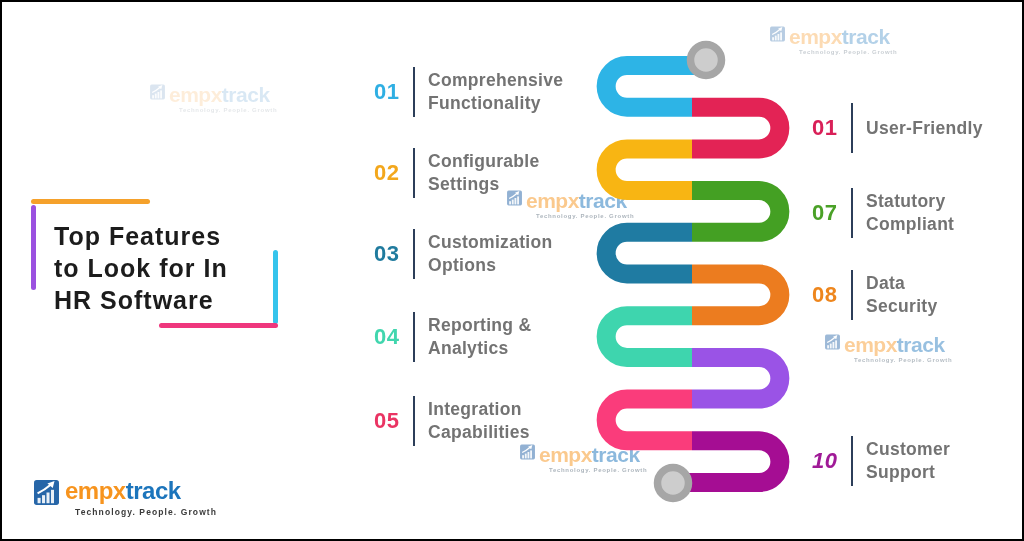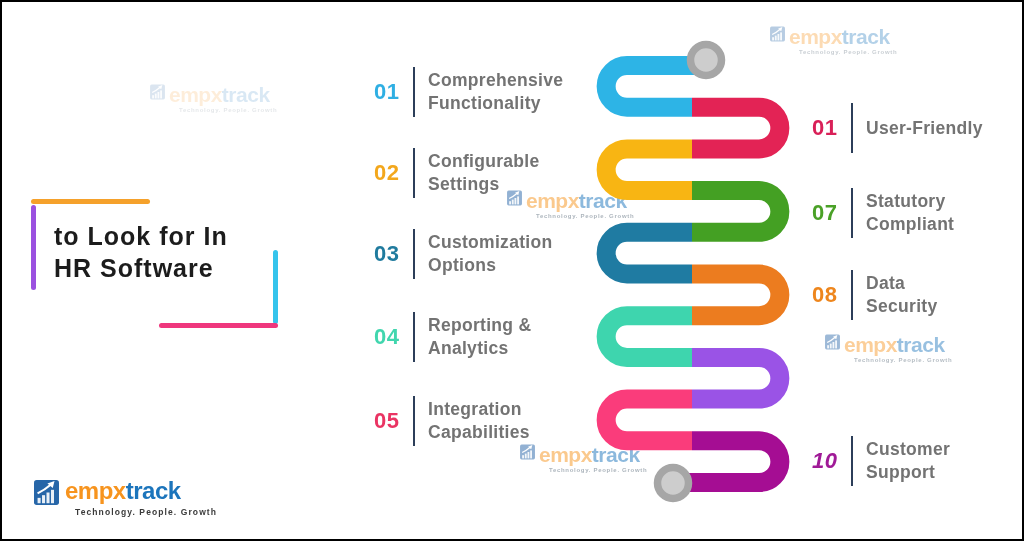--- a/index.html
+++ b/index.html
@@ -56,20 +56,21 @@
 <body>
 
 <div class="canvas">
 
   <div class="deco h deco-orange" style="background-color: rgb(245, 161, 43);"></div>
   <div class="deco v deco-purple" style="background-color: rgb(155, 81, 224);"></div>
   <div class="deco v deco-cyan" style="background-color: rgb(53, 196, 236);"></div>
   <div class="deco h deco-pink" style="background-color: rgb(239, 55, 125);"></div>
 
   <div class="title" style="color: rgb(28, 28, 28);">
+    <div>Top Features</div>
     <div>to Look for In</div>
     <div>HR Software</div>
   </div>
 
   <div class="logo wm wm1">
     <span class="licon"><svg viewBox="0 0 28 30">
           <rect x="0" y="1" width="28" height="28" rx="3" fill="#2766a8"></rect>
           <rect x="4" y="21" width="3.4" height="6" fill="#fff" opacity=".9"></rect>
           <rect x="9" y="18" width="3.4" height="9" fill="#fff" opacity=".9"></rect>
           <rect x="14" y="15" width="3.4" height="12" fill="#fff" opacity=".9"></rect>

